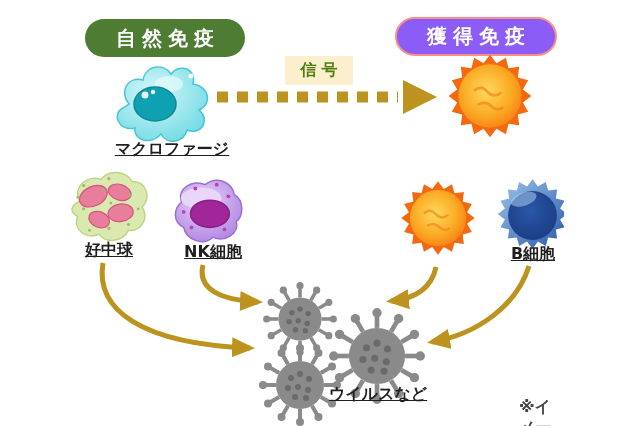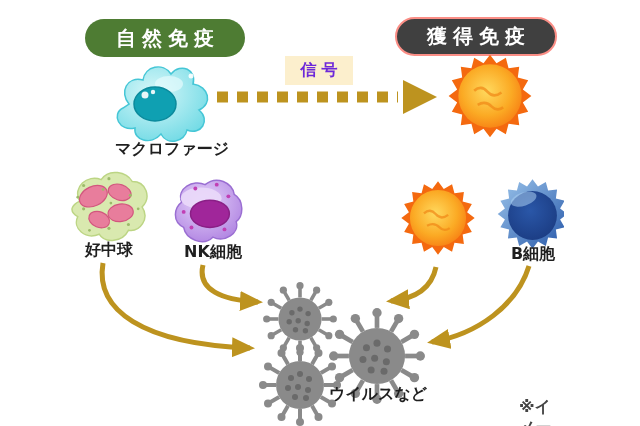--- a/index.html
+++ b/index.html
@@ -7,29 +7,29 @@
     position:relative;width:564px;height:426px;background:#ffffff;overflow:hidden;
     font-family:"DejaVu Sans","Liberation Sans",sans-serif;
   }
   .abs{position:absolute;}
   .badge{
     display:flex;align-items:center;justify-content:center;
     color:#ffffff;font-weight:bold;font-size:20px;letter-spacing:6px;text-indent:6px;
     border-radius:20px;box-sizing:border-box;
   }
   .badge-green{left:85px;top:19px;width:160px;height:38px;background:#4e7c33;}
-  .badge-red{left:395px;top:17px;width:162px;height:39px;background:#404040;border:2px solid #fb8e86;}
+  .badge-red{left:395px;top:17px;width:162px;height:39px;background:#8b5cf6;border:2px solid #fb8e86;}
   .tag{
     display:flex;align-items:center;justify-content:center;
-    background:#fcefcd;color:#6d28d9;font-weight:bold;box-sizing:border-box;
+    background:#fcefcd;color:#4d7c0f;font-weight:bold;box-sizing:border-box;
   }
   .tag-signal{left:285px;top:56px;width:68px;height:29px;font-size:16px;letter-spacing:5px;text-indent:5px;}
   .tag-attack{left:446px;top:156px;width:77px;height:24px;font-size:15px;letter-spacing:1px;}
   .cell-label{
-    color:#1f1f1f;font-weight:600;font-size:16px;text-align:center;white-space:nowrap;
+    color:#1f1f1f;font-weight:600;font-size:16px;text-align:center;white-space:nowrap;text-decoration:underline;
   }
   .note{color:#444444;font-size:16px;font-weight:600;}
   svg{display:block;}
   .overlay{left:0;top:0;pointer-events:none;}
 </style>
 </head>
 <body>
 
 <div class="stage">
 

